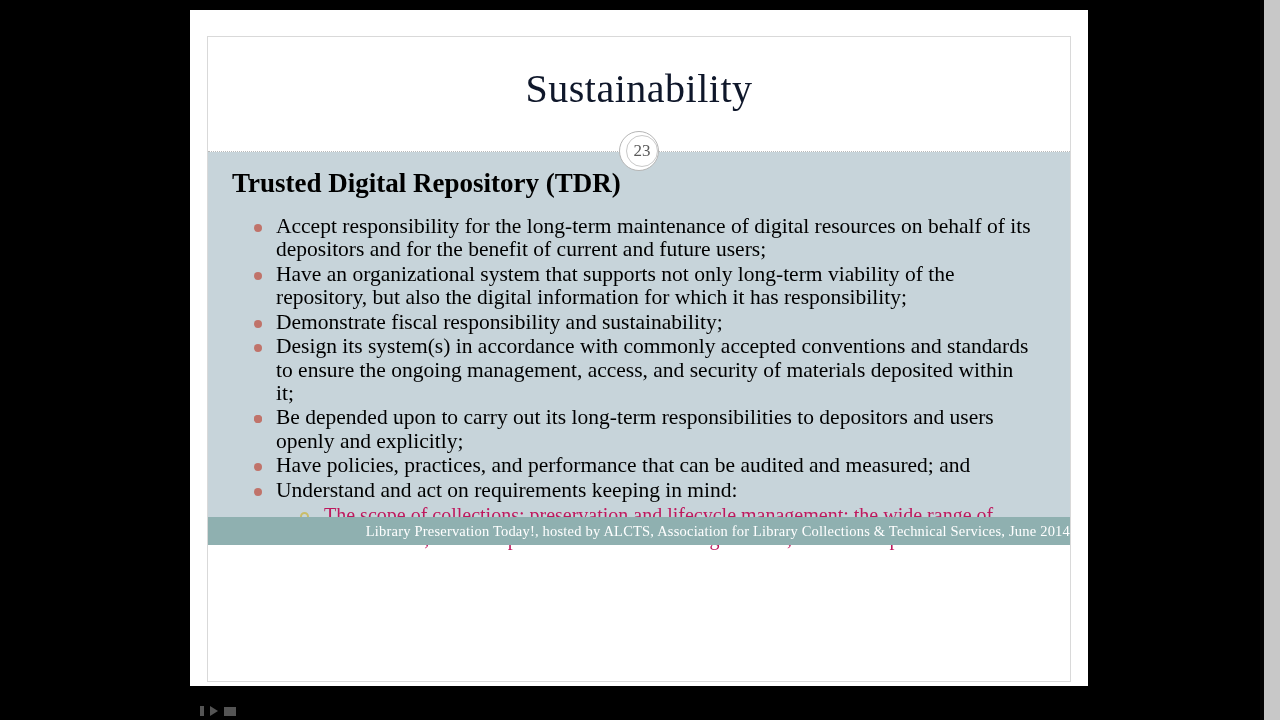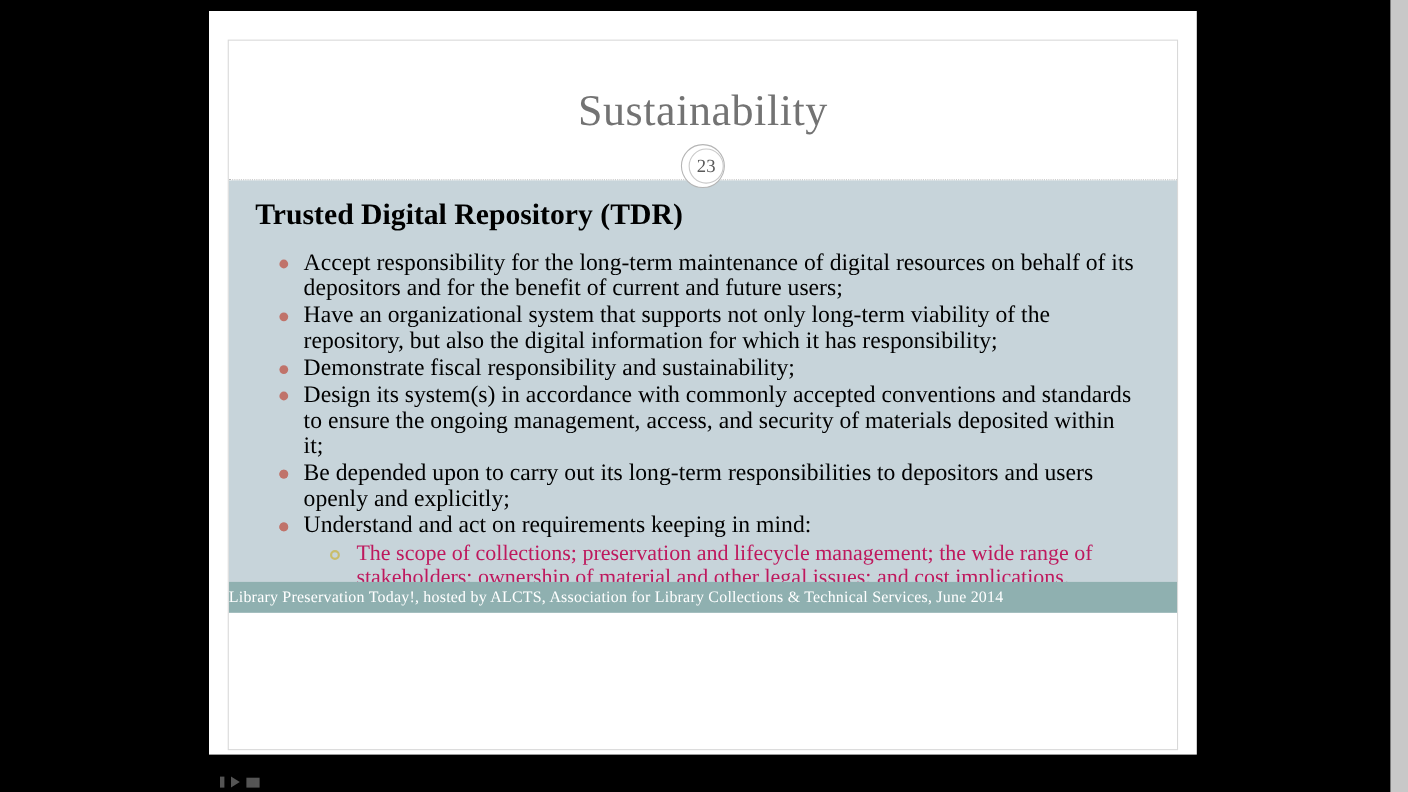--- a/index.html
+++ b/index.html
@@ -50,25 +50,25 @@
   }
   .title-area {
     position: relative;
     height: 115px;
     border-bottom: 1px dotted #b9b9b9;
     box-sizing: border-box;
   }
   .slide-title {
     text-align: center;
     font-size: 40px;
-    color: #737373;
+    color: #0f172a;
     letter-spacing: 0.5px;
     padding-top: 28px;
     font-weight: normal;
-    margin: 12px;
+    margin: 0;
   }
   .slide-number-badge {
     position: absolute;
     left: 50%;
     transform: translateX(-50%);
     top: 94px;
     width: 40px;
     height: 40px;
     border-radius: 50%;
     background: #ffffff;
@@ -151,21 +151,21 @@
   }
   .footer-band {
     position: absolute;
     left: 0;
     right: 0;
     bottom: 0;
     height: 28px;
     background: #8fb0b0;
     display: flex;
     align-items: center;
-    justify-content: flex-start;
+    justify-content: flex-end;
   }
   .footer-text {
     color: #ffffff;
     font-size: 14.5px;
     letter-spacing: 0.2px;
   }
   .bottom-controls {
     position: absolute;
     left: 200px;
     bottom: 4px;
@@ -233,20 +233,21 @@
           </li>
           <li>
             <span class="dot"></span>
           </li>
           <li>
             <span class="dot"></span>
             <span>Be depended upon to carry out its long-term responsibilities to depositors and users openly and explicitly;</span>
           </li>
           <li>
             <span class="dot"></span>
+            <span>Have policies, practices, and performance that can be audited and measured; and</span>
           </li>
           <li>
             <span class="dot"></span>
             <span>Understand and act on requirements keeping in mind:</span>
             <ul class="subbullets">
               <li>
                 <span class="ring"></span>
                 <span>The scope of collections; preservation and lifecycle management; the wide range of stakeholders; ownership of material and other legal issues; and cost implications.</span>
               </li>
             </ul>

